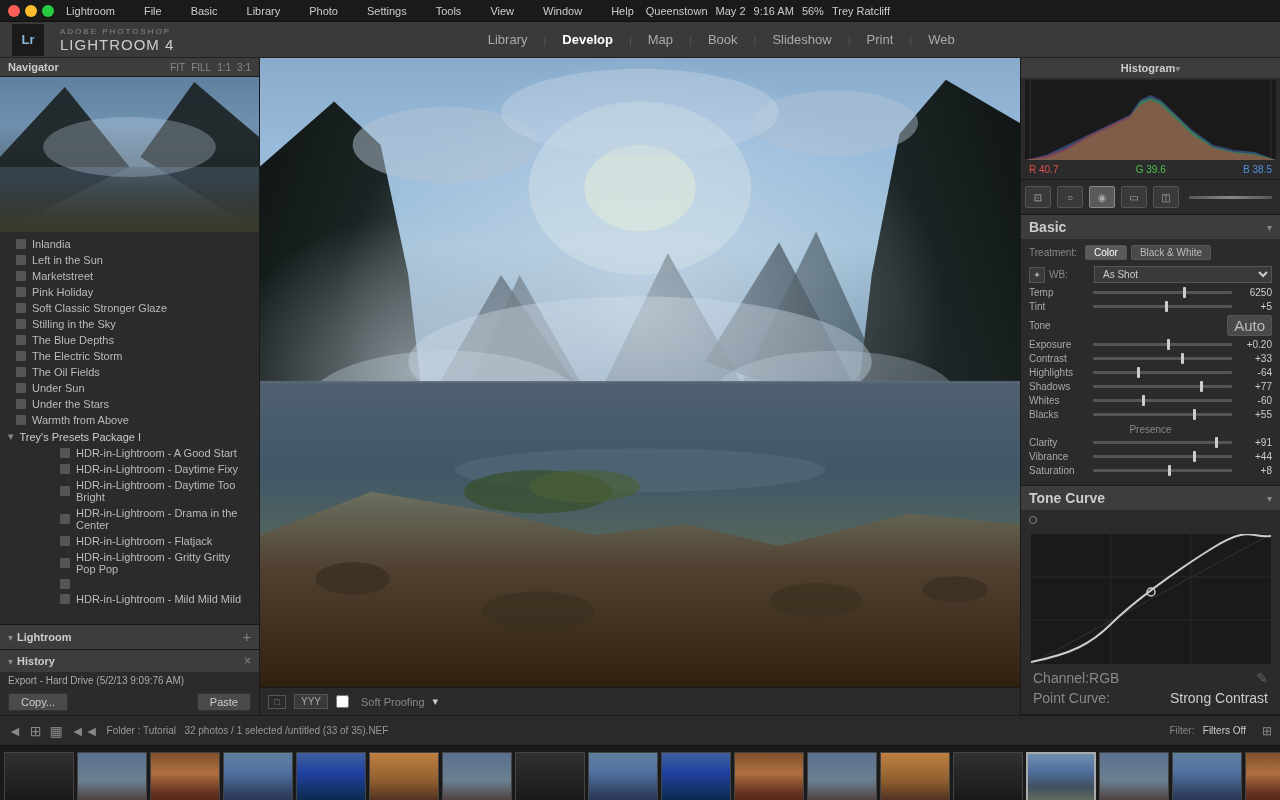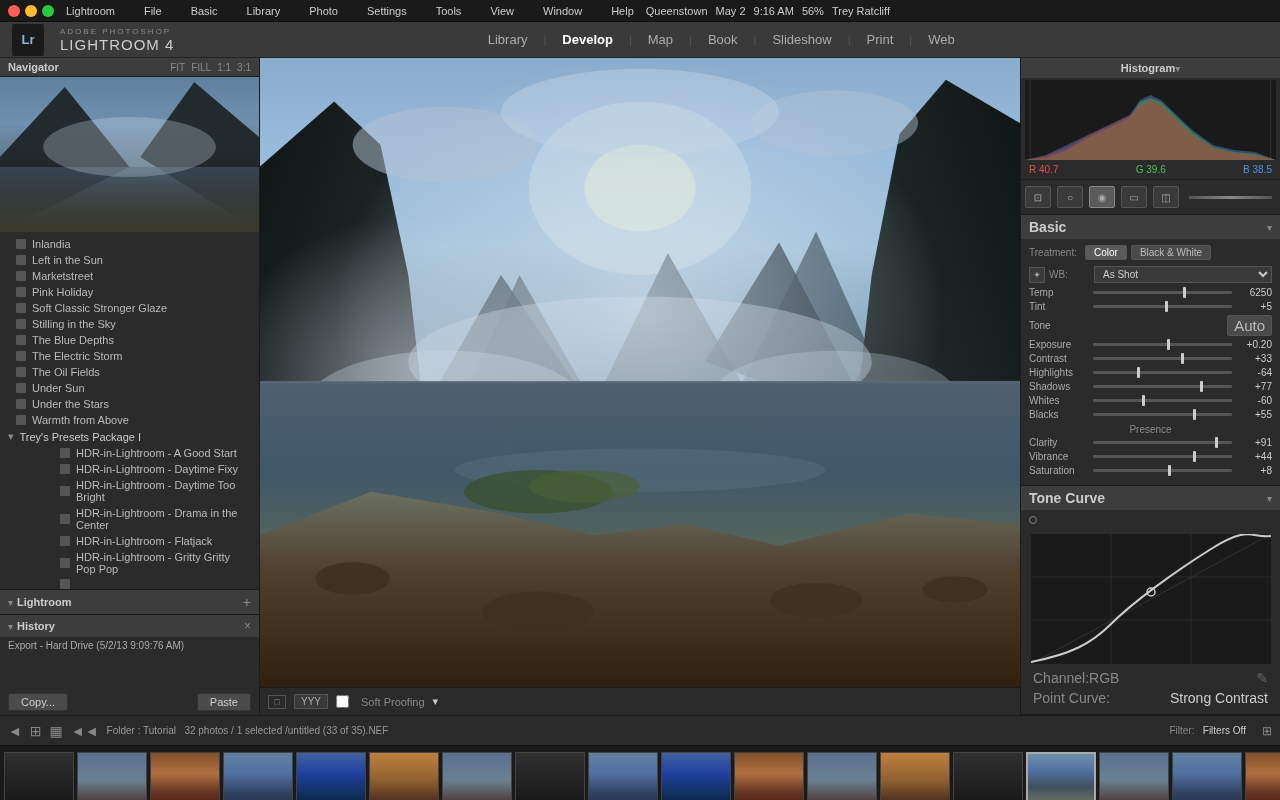--- a/index.html
+++ b/index.html
@@ -204,21 +204,20 @@
       background: #2b2b2b;
     }
     #history-actions button {
       background: #4a4a4a;
       border: 1px solid #333;
       color: #ccc;
       padding: 2px 12px;
       font-size: 11px;
       cursor: pointer;
       border-radius: 2px;
-      margin-top: 35px;
     }
 
     
     #center-panel {
       flex: 1;
       display: flex;
       flex-direction: column;
       background: #1e1e1e;
       position: relative;
     }

